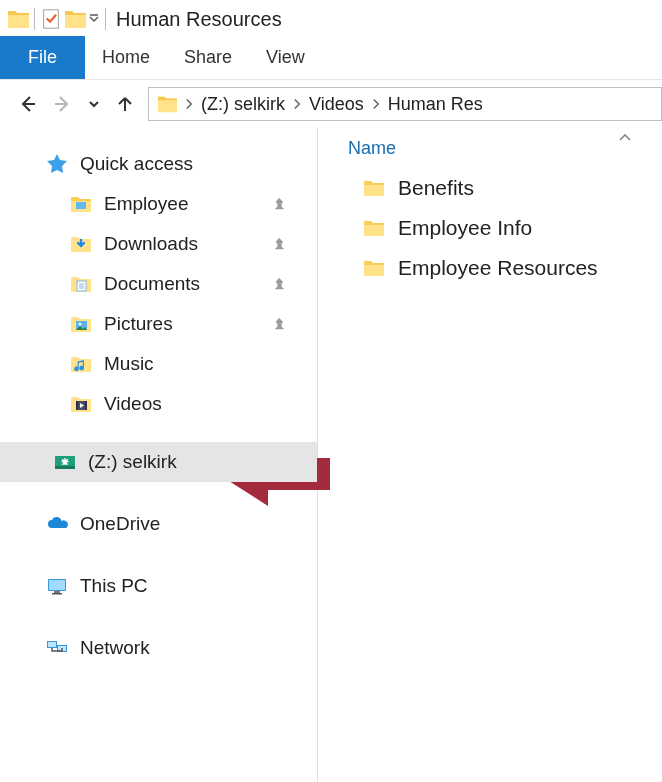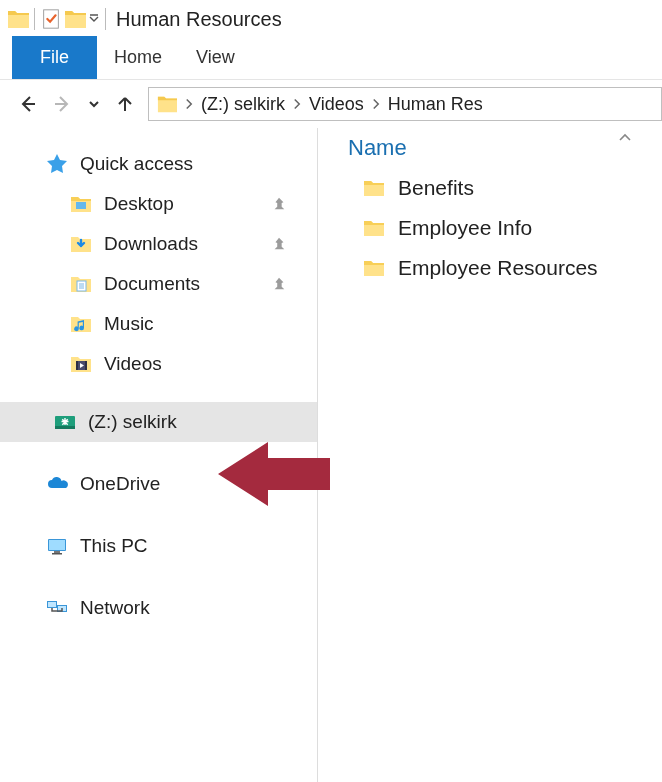--- a/index.html
+++ b/index.html
@@ -33,21 +33,20 @@
   }
   .ribbon .tab {
     display:flex; align-items:center; justify-content:center;
     padding: 0 17px;
     font-size:18px;
     color:#333;
   }
   .ribbon .tab.file {
     background:#1979ca; color:#fff;
     padding: 0 28px;
-    margin-left: 12px;
   }
 
   
   .navrow {
     display:flex; align-items:center;
     height:48px;
     padding:0 0 0 14px;
     gap:10px;
   }
   .navbtn {
@@ -117,21 +116,21 @@
     position:absolute;
     left:218px; top:306px;
     pointer-events:none;
   }
 
   
   .col-head {
     display:flex; align-items:center;
     height:40px;
     color:#1a6fb0;
-    font-size:22px;
+    font-size:18px;
     padding-left:16px;
     position:relative;
     text-align:right;
   }
   .col-head .sort-caret {
     position:absolute;
     right:30px; top:4px;
     color:#777;
   }
   .file-row {
@@ -264,20 +263,21 @@
         <path d="M1 1h8M1 3l4 4 4-4" stroke="#555" stroke-width="1.4" fill="none"></path>
       </svg>
   </span>
   <span class="tb-sep"></span>
   <span class="tb-title">Human Resources</span>
 </div>
 
 <div class="ribbon">
   <div class="tab file">File</div>
   <div class="tab">Home</div>
+  <div class="tab">Share</div>
   <div class="tab">View</div>
 </div>
 
 <div class="navrow">
   <span class="navbtn">
     <svg width="22" height="22" viewBox="0 0 22 22">
         <path d="M14 4l-7 7 7 7" stroke="#333" stroke-width="2" fill="none"></path>
         <path d="M7 11h12" stroke="#333" stroke-width="2"></path>
       </svg>
   </span>
@@ -345,21 +345,21 @@
         <span>Quick access</span>
       </div>
 
       <div class="tree-row child">
         <span class="row-icon">
             <svg width="22" height="22" viewBox="0 0 22 22">
               <use href="#ic-folder"></use>
               <rect x="6" y="9" width="10" height="7" fill="#63b8ee"></rect>
             </svg>
           </span>
-        <span>Desktop</span>
+        <span>Employee</span>
         <span class="pin">
             <svg width="16" height="16" viewBox="0 0 18 18">
               <use href="#ic-pin"></use>
             </svg>
           </span>
       </div>
       <div class="tree-row child">
         <span class="row-icon">
             <svg width="22" height="22" viewBox="0 0 22 22">
               <use href="#ic-downloads"></use>
@@ -372,20 +372,33 @@
             </svg>
           </span>
       </div>
       <div class="tree-row child">
         <span class="row-icon">
             <svg width="22" height="22" viewBox="0 0 22 22">
               <use href="#ic-documents"></use>
             </svg>
           </span>
         <span>Documents</span>
+        <span class="pin">
+            <svg width="16" height="16" viewBox="0 0 18 18">
+              <use href="#ic-pin"></use>
+            </svg>
+          </span>
+      </div>
+      <div class="tree-row child">
+        <span class="row-icon">
+            <svg width="22" height="22" viewBox="0 0 22 22">
+              <use href="#ic-pictures"></use>
+            </svg>
+          </span>
+        <span>Pictures</span>
         <span class="pin">
             <svg width="16" height="16" viewBox="0 0 18 18">
               <use href="#ic-pin"></use>
             </svg>
           </span>
       </div>
       <div class="tree-row child">
         <span class="row-icon">
             <svg width="22" height="22" viewBox="0 0 22 22">
               <use href="#ic-music"></use>

